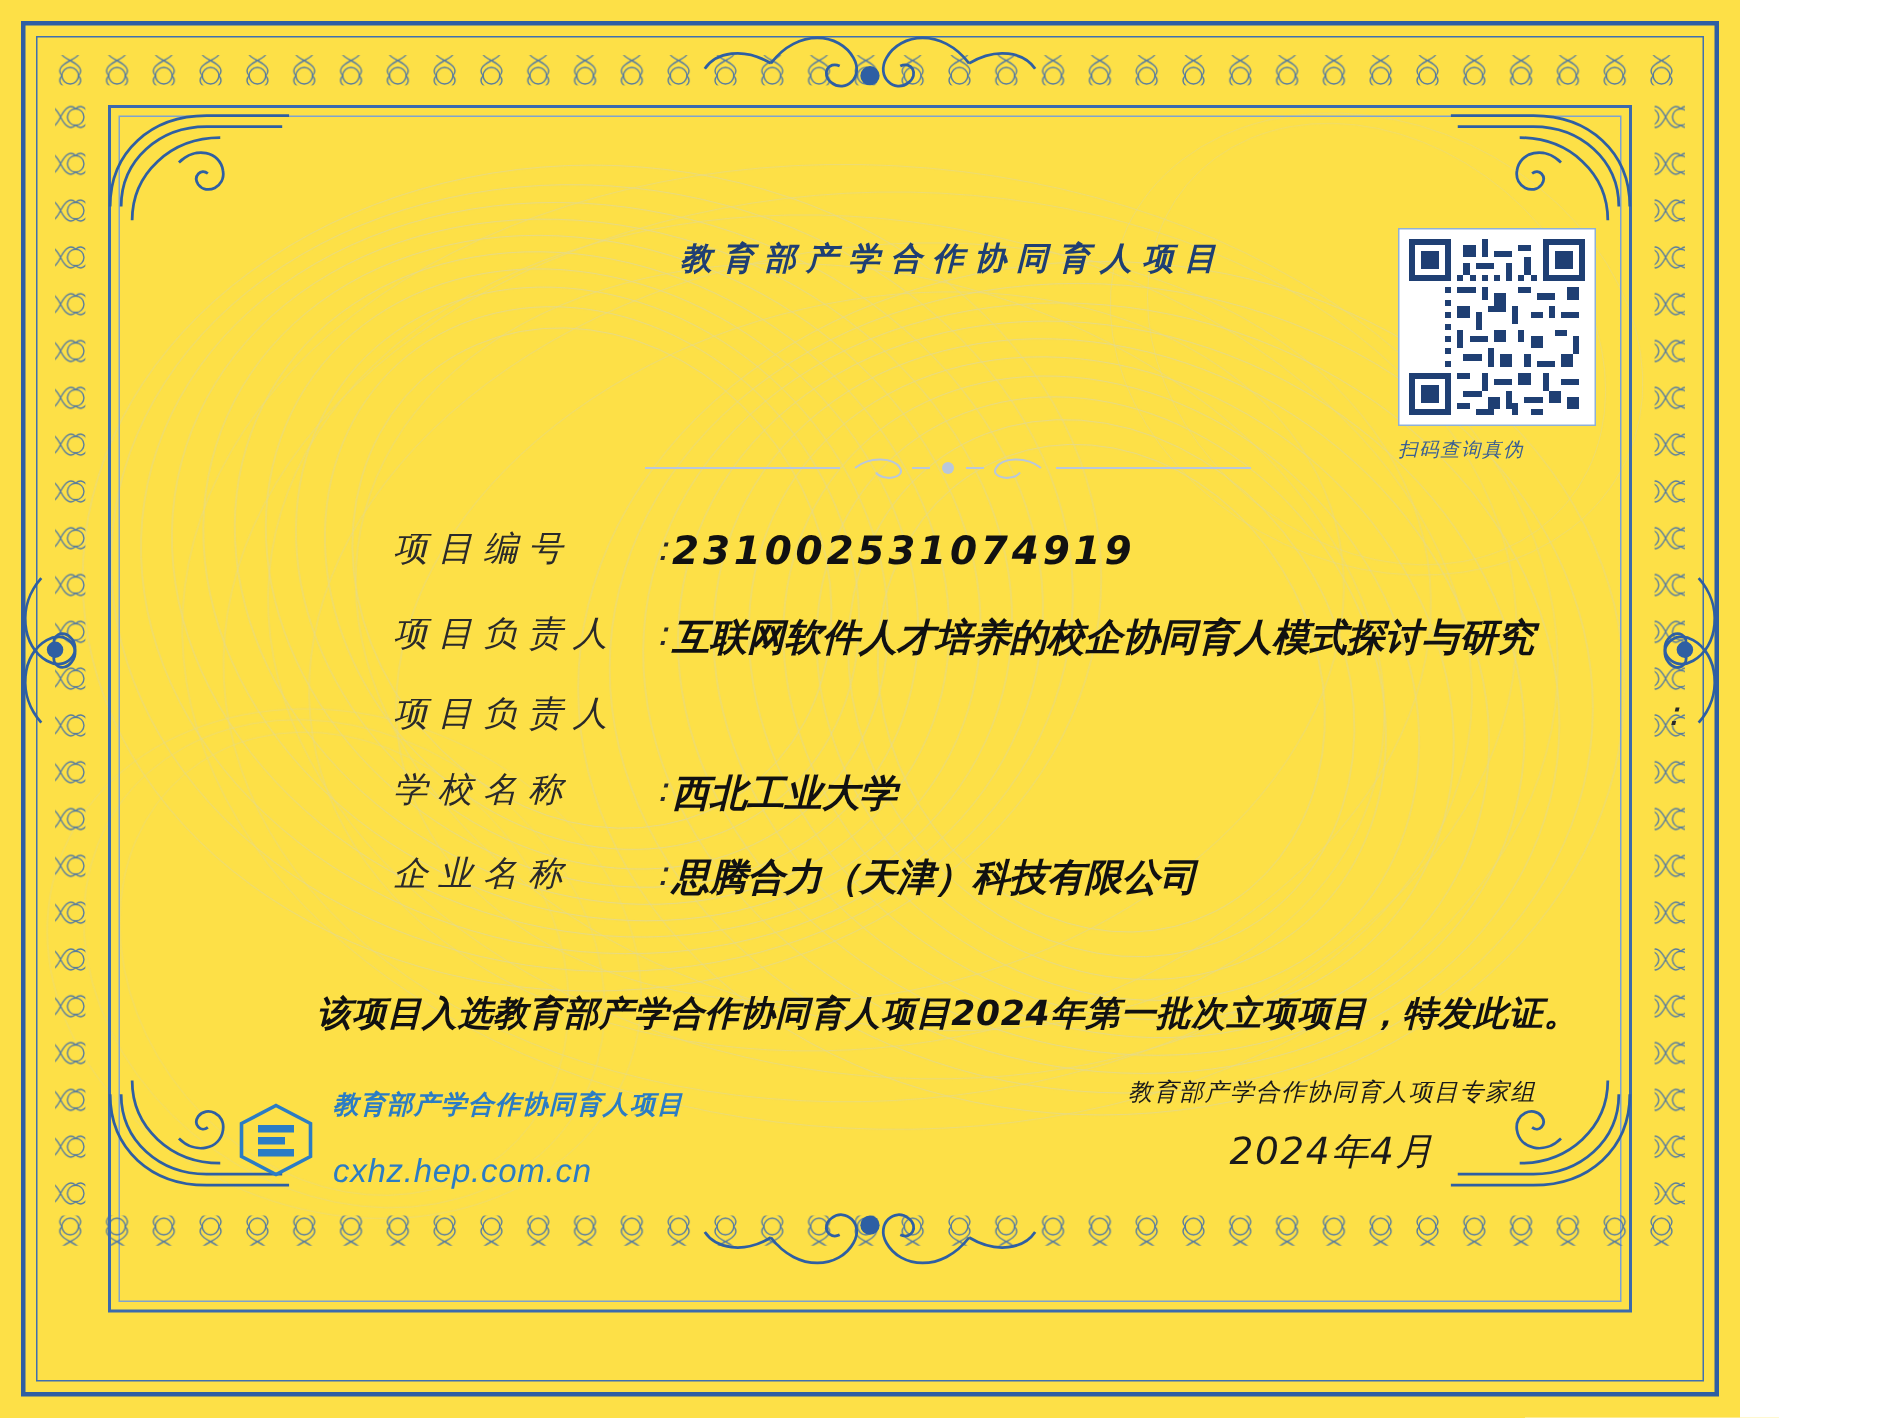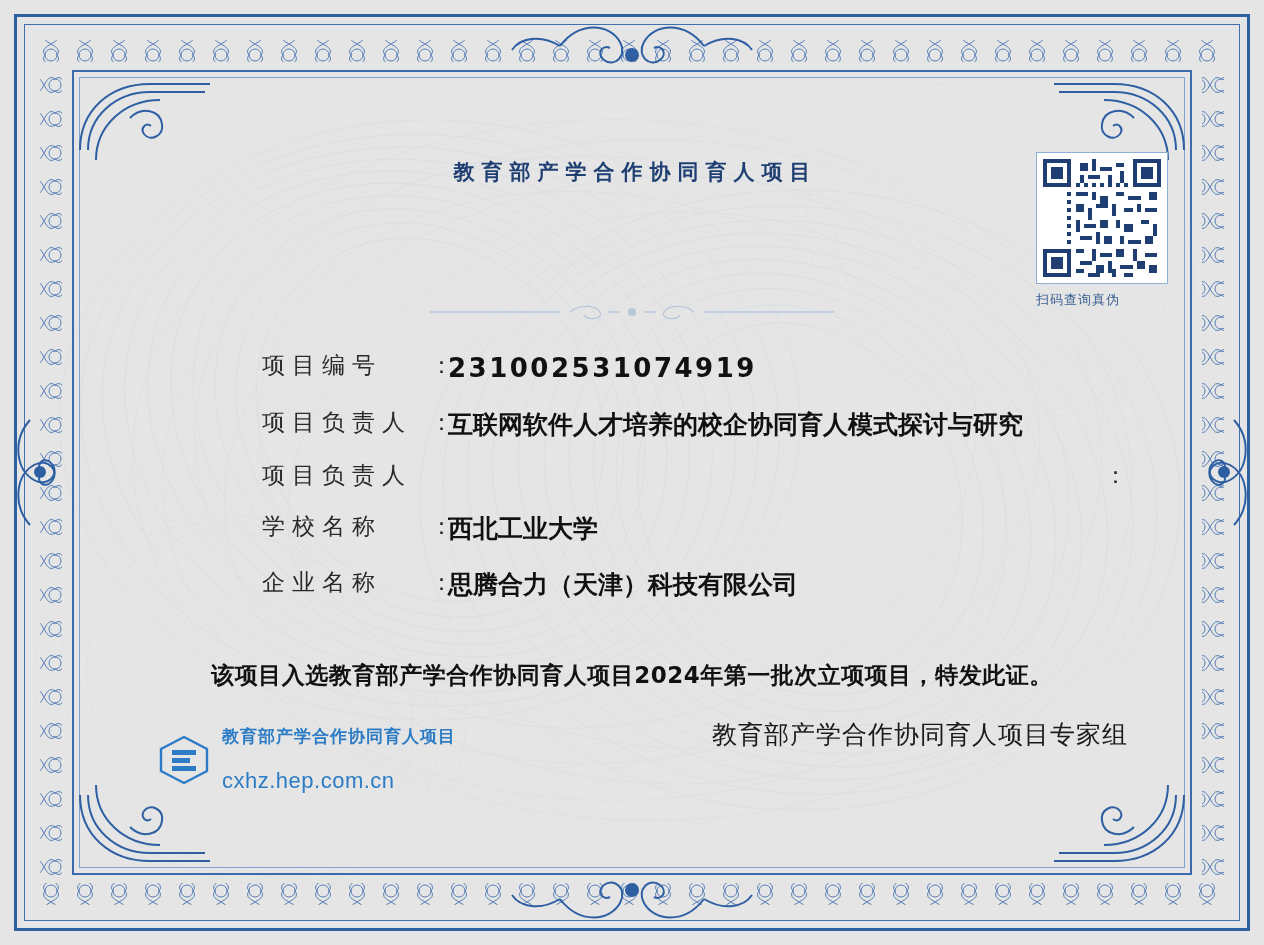--- a/index.html
+++ b/index.html
@@ -9,25 +9,26 @@
   }
   body {
     width: 1264px;
     height: 945px;
     font-family: "Liberation Sans", sans-serif;
     overflow: hidden;
   }
 
   .certificate {
     position: relative;
-    width: 1264px;
+    width: 1160px;
     height: 945px;
-    background: #e5e5e5;
+    background: #fde047;
     box-sizing: border-box;
     overflow: hidden;
+    font-style: italic;
   }
 
   
   .guilloche {
     position: absolute;
     inset: 0;
     z-index: 0;
     opacity: 0.55;
   }
 
@@ -229,21 +230,21 @@
 
   .footer-sign {
     position: absolute;
     right: 136px;
     top: 718px;
     text-align: center;
     font-family: "DejaVu Sans", "Liberation Sans", sans-serif;
     color: #1a1a1a;
   }
   .sign-org {
-    font-size: 25px;
+    font-size: 16px;
     letter-spacing: 1px;
   }
   .sign-date {
     font-size: 25px;
     margin-top: 12px;
     letter-spacing: 1px;
   }
 </style>
 </head>
 <body>
@@ -539,16 +540,17 @@
         <rect x="14" y="32" width="24" height="5" fill="#2b7cc4"></rect>
       </svg>
       <div class="logo-text">
         <div class="logo-line1">教育部产学合作协同育人项目</div>
         <div class="logo-line2">cxhz.hep.com.cn</div>
       </div>
     </div>
 
     <div class="footer-sign">
       <div class="sign-org">教育部产学合作协同育人项目专家组</div>
+      <div class="sign-date">2024年4月</div>
     </div>
 
   </div>
 </div>
 
 </body></html>

